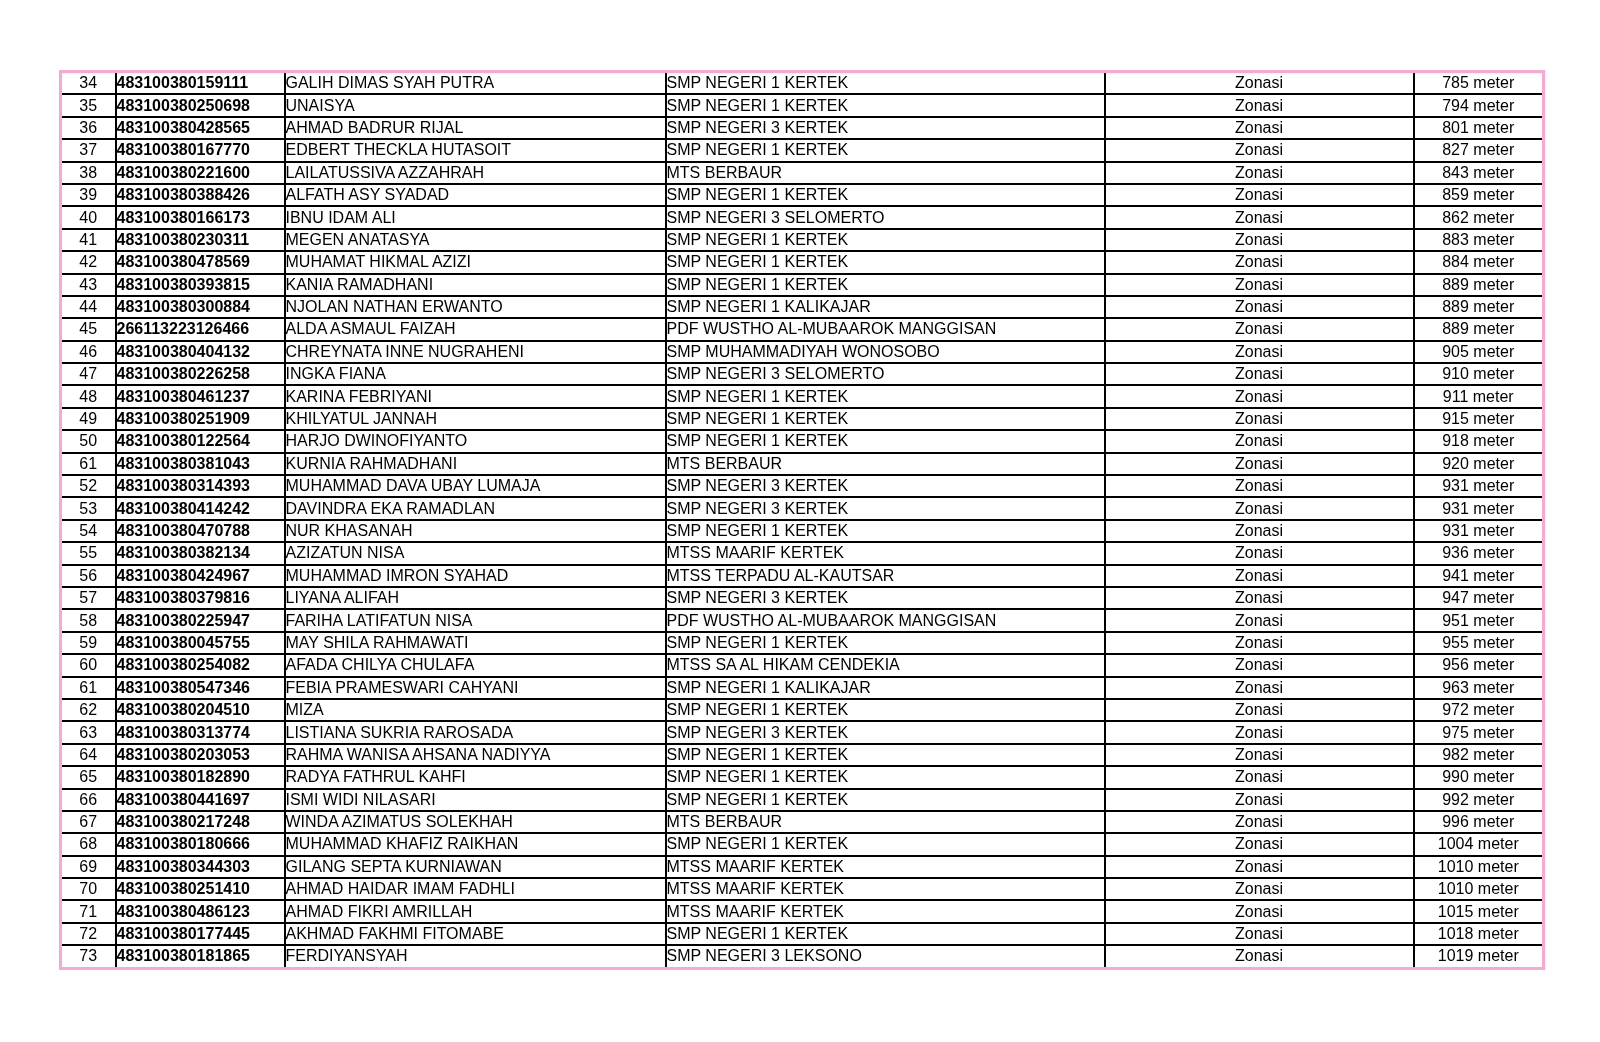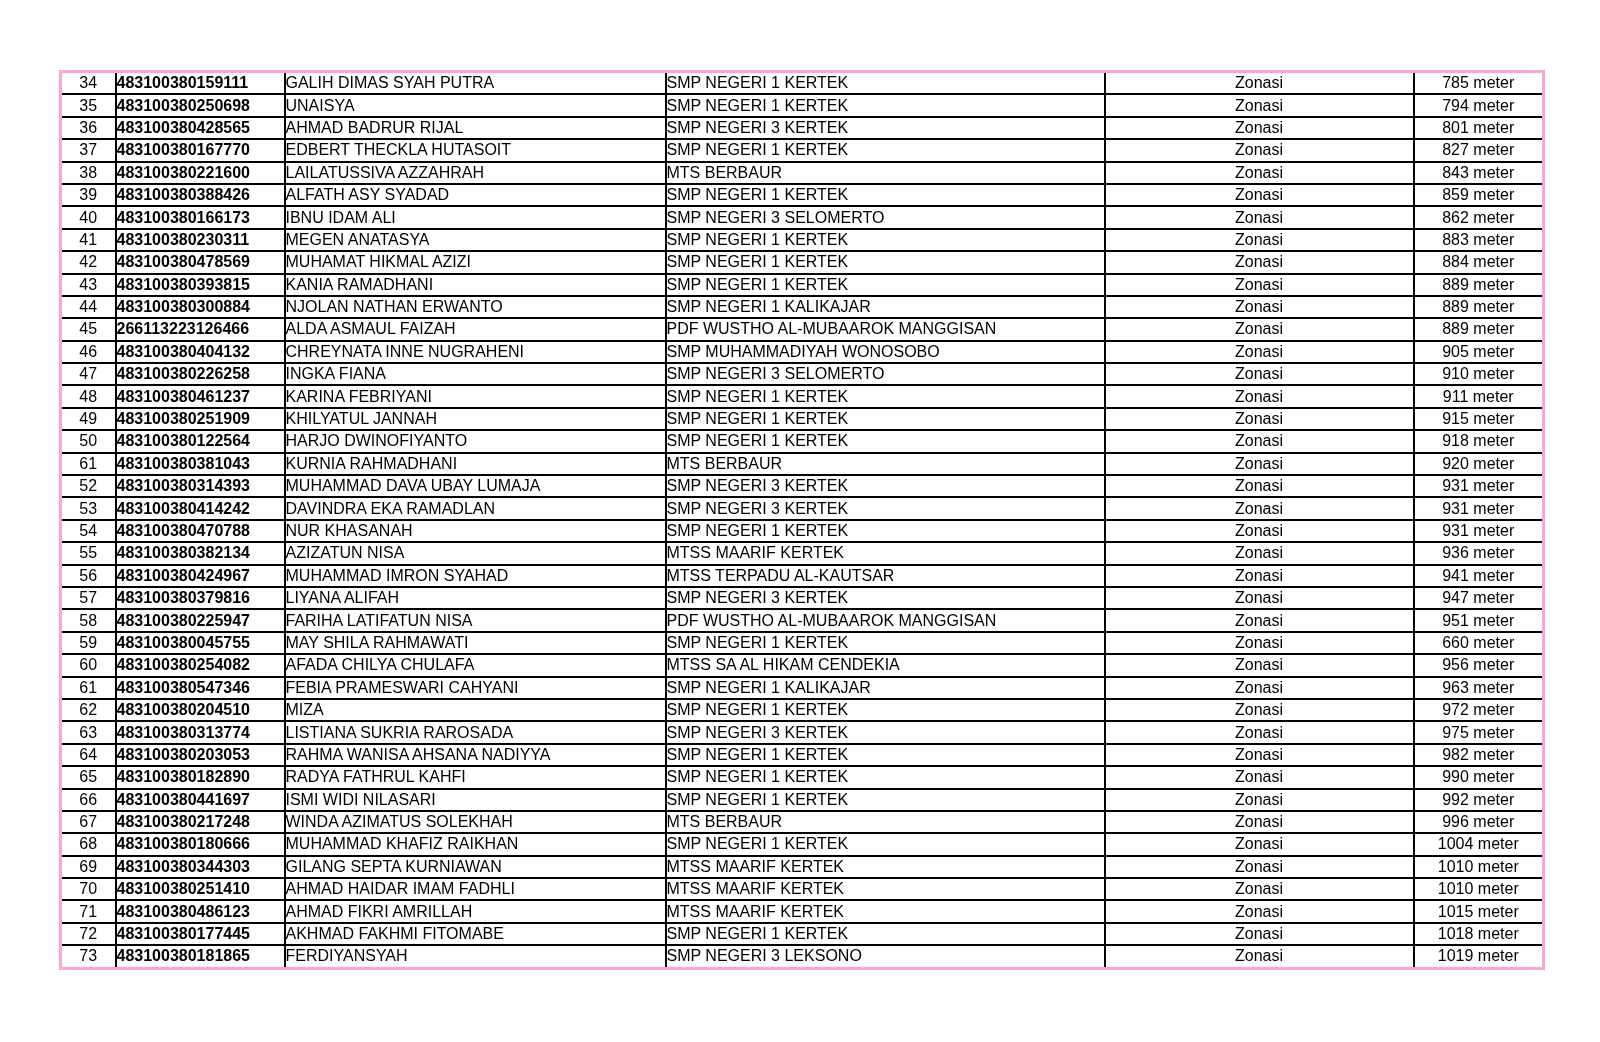--- a/index.html
+++ b/index.html
@@ -256,21 +256,21 @@
           <td class="col-school">PDF WUSTHO AL-MUBAAROK MANGGISAN</td>
           <td class="col-path">Zonasi</td>
           <td class="col-distance">951 meter</td>
         </tr>
         <tr>
           <td class="col-no">59</td>
           <td class="col-id">483100380045755</td>
           <td class="col-name">MAY SHILA RAHMAWATI</td>
           <td class="col-school">SMP NEGERI 1 KERTEK</td>
           <td class="col-path">Zonasi</td>
-          <td class="col-distance">660 meter</td>
+          <td class="col-distance">955 meter</td>
         </tr>
         <tr>
           <td class="col-no">60</td>
           <td class="col-id">483100380254082</td>
           <td class="col-name">AFADA CHILYA CHULAFA</td>
           <td class="col-school">MTSS SA AL HIKAM CENDEKIA</td>
           <td class="col-path">Zonasi</td>
           <td class="col-distance">956 meter</td>
         </tr>
         <tr>

